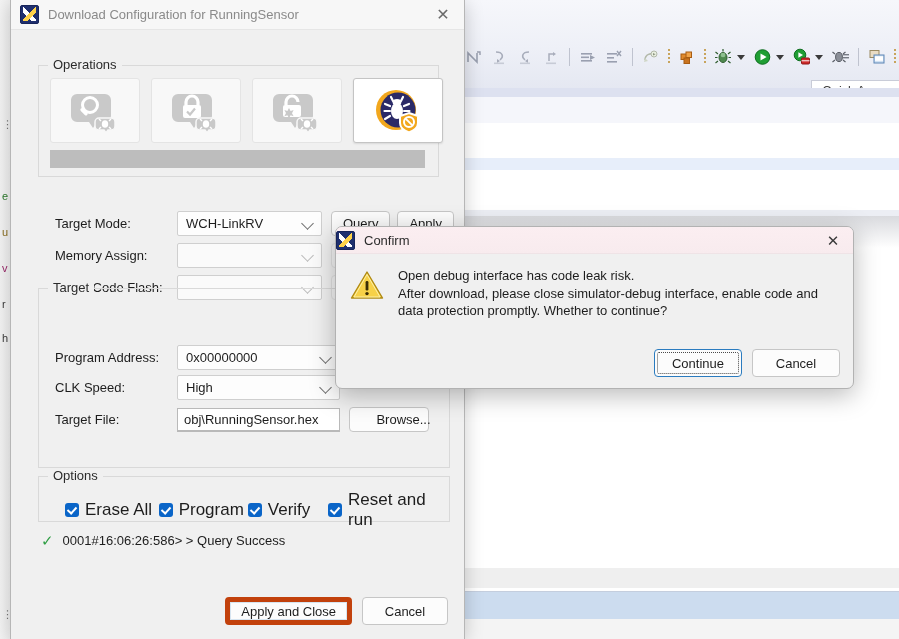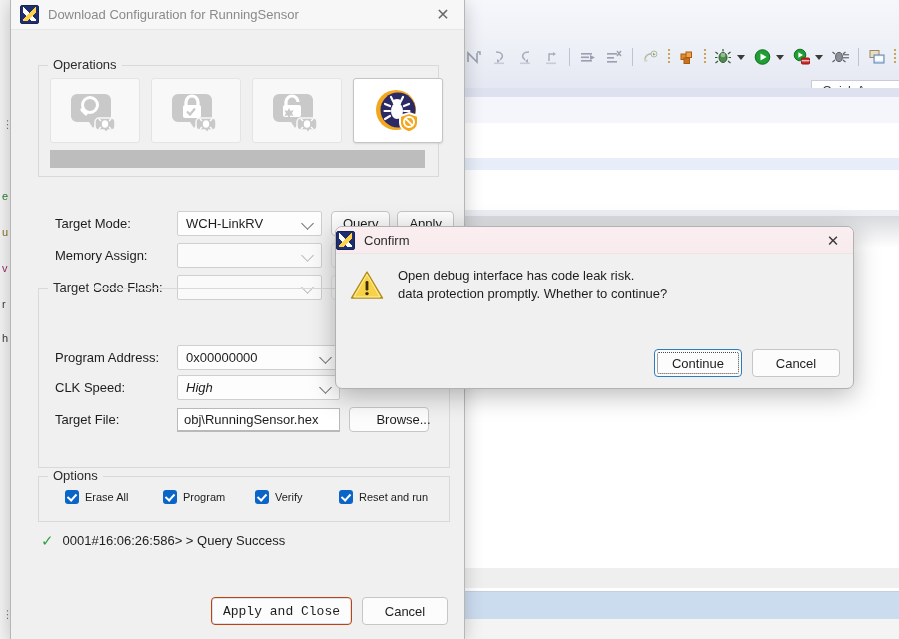--- a/index.html
+++ b/index.html
@@ -206,21 +206,21 @@
   #grp-target { left: 27px; top: 258px; width: 410px; height: 178px; }
 
   
   #grp-options { left: 27px; top: 446px; width: 410px; height: 44px; }
   .opt-row {
     position: absolute;
     left: 26px; top: 13px;
     display: flex;
     align-items: center;
     gap: 4px;
-    font-size: 11px;
+    font-size: 17px;
     color: #1d1d1d;
   }
   .opt-item { display: flex; align-items: center; cursor: pointer; }
   .chk {
     width: 14px; height: 14px;
     border-radius: 3px;
     background: #0a65c8;
     position: relative;
     flex: none;
     margin-right: 6px;
@@ -297,23 +297,22 @@
     display: flex;
     align-items: center;
     justify-content: center;
     font-size: 13px;
     color: #1d1d1d;
     cursor: pointer;
     white-space: nowrap;
   }
   .btn.disabled { color: #b4b4b4; border-color: #e0e0e0; background: #f4f4f4; }
   .btn.default {
-    border: 1px solid #c2410c;
+    border: 5px solid #c2410c;
     box-shadow: 0 0 0 1px rgba(42,123,191,0.18) inset;
-    font-family: Liberation Mono, monospace;
   }
 
   .hr {
     position: absolute;
     height: 1px;
     background: #dcdcdc;
   }
 
   
   .status-line {
@@ -674,21 +673,21 @@
       <div class="frow" style="left:44px; top:315px;">
         <div class="flabel" style="width:122px;">Program Address:</div>
         <div class="combo" style="width:163px;">
           <span>0x00000000</span>
           <span class="caret"></span>
         </div>
       </div>
 
       <div class="frow" style="left:44px; top:345px;">
         <div class="flabel" style="width:122px;">CLK Speed:</div>
-        <div class="combo" style="width:163px;font-style:italic;">
+        <div class="combo" style="width:163px;">
           <span>High</span>
           <span class="caret"></span>
         </div>
       </div>
 
       <div class="frow" style="left:44px; top:377px;">
         <div class="flabel" style="width:122px;">Target File:</div>
         <div class="txtfield" style="width:163px;">obj\RunningSensor.hex</div>
         <div class="btn" style="margin-left:9px;width:80px;padding-left:40px;">Browse...</div>
       </div>
@@ -737,20 +736,21 @@
 
     <div class="cf-body">
       <svg class="warn-icon" viewBox="0 0 34 32">
         <path d="M17 3 L32.5 29 L1.5 29z" fill="#f7d148" stroke="#b08a14" stroke-width="1.4" stroke-linejoin="round"></path>
         <path d="M17 5.5 L30 28 L4 28z" fill="none" stroke="#fdf0a8" stroke-width="1"></path>
         <rect x="15.6" y="12" width="2.8" height="9.5" rx="1.2" fill="#3a2d05"></rect>
         <circle cx="17" cy="24.6" r="1.7" fill="#3a2d05"></circle>
       </svg>
       <div class="cf-msg">
         <div>Open debug interface has code leak risk.</div>
+        <div>After download, please close simulator-debug interface, enable code and</div>
         <div>data protection promptly. Whether to continue?</div>
       </div>
     </div>
 
     <div class="cf-footer">
       <div class="btn focusring">Continue</div>
       <div class="btn">Cancel</div>
     </div>
   </div>
 

